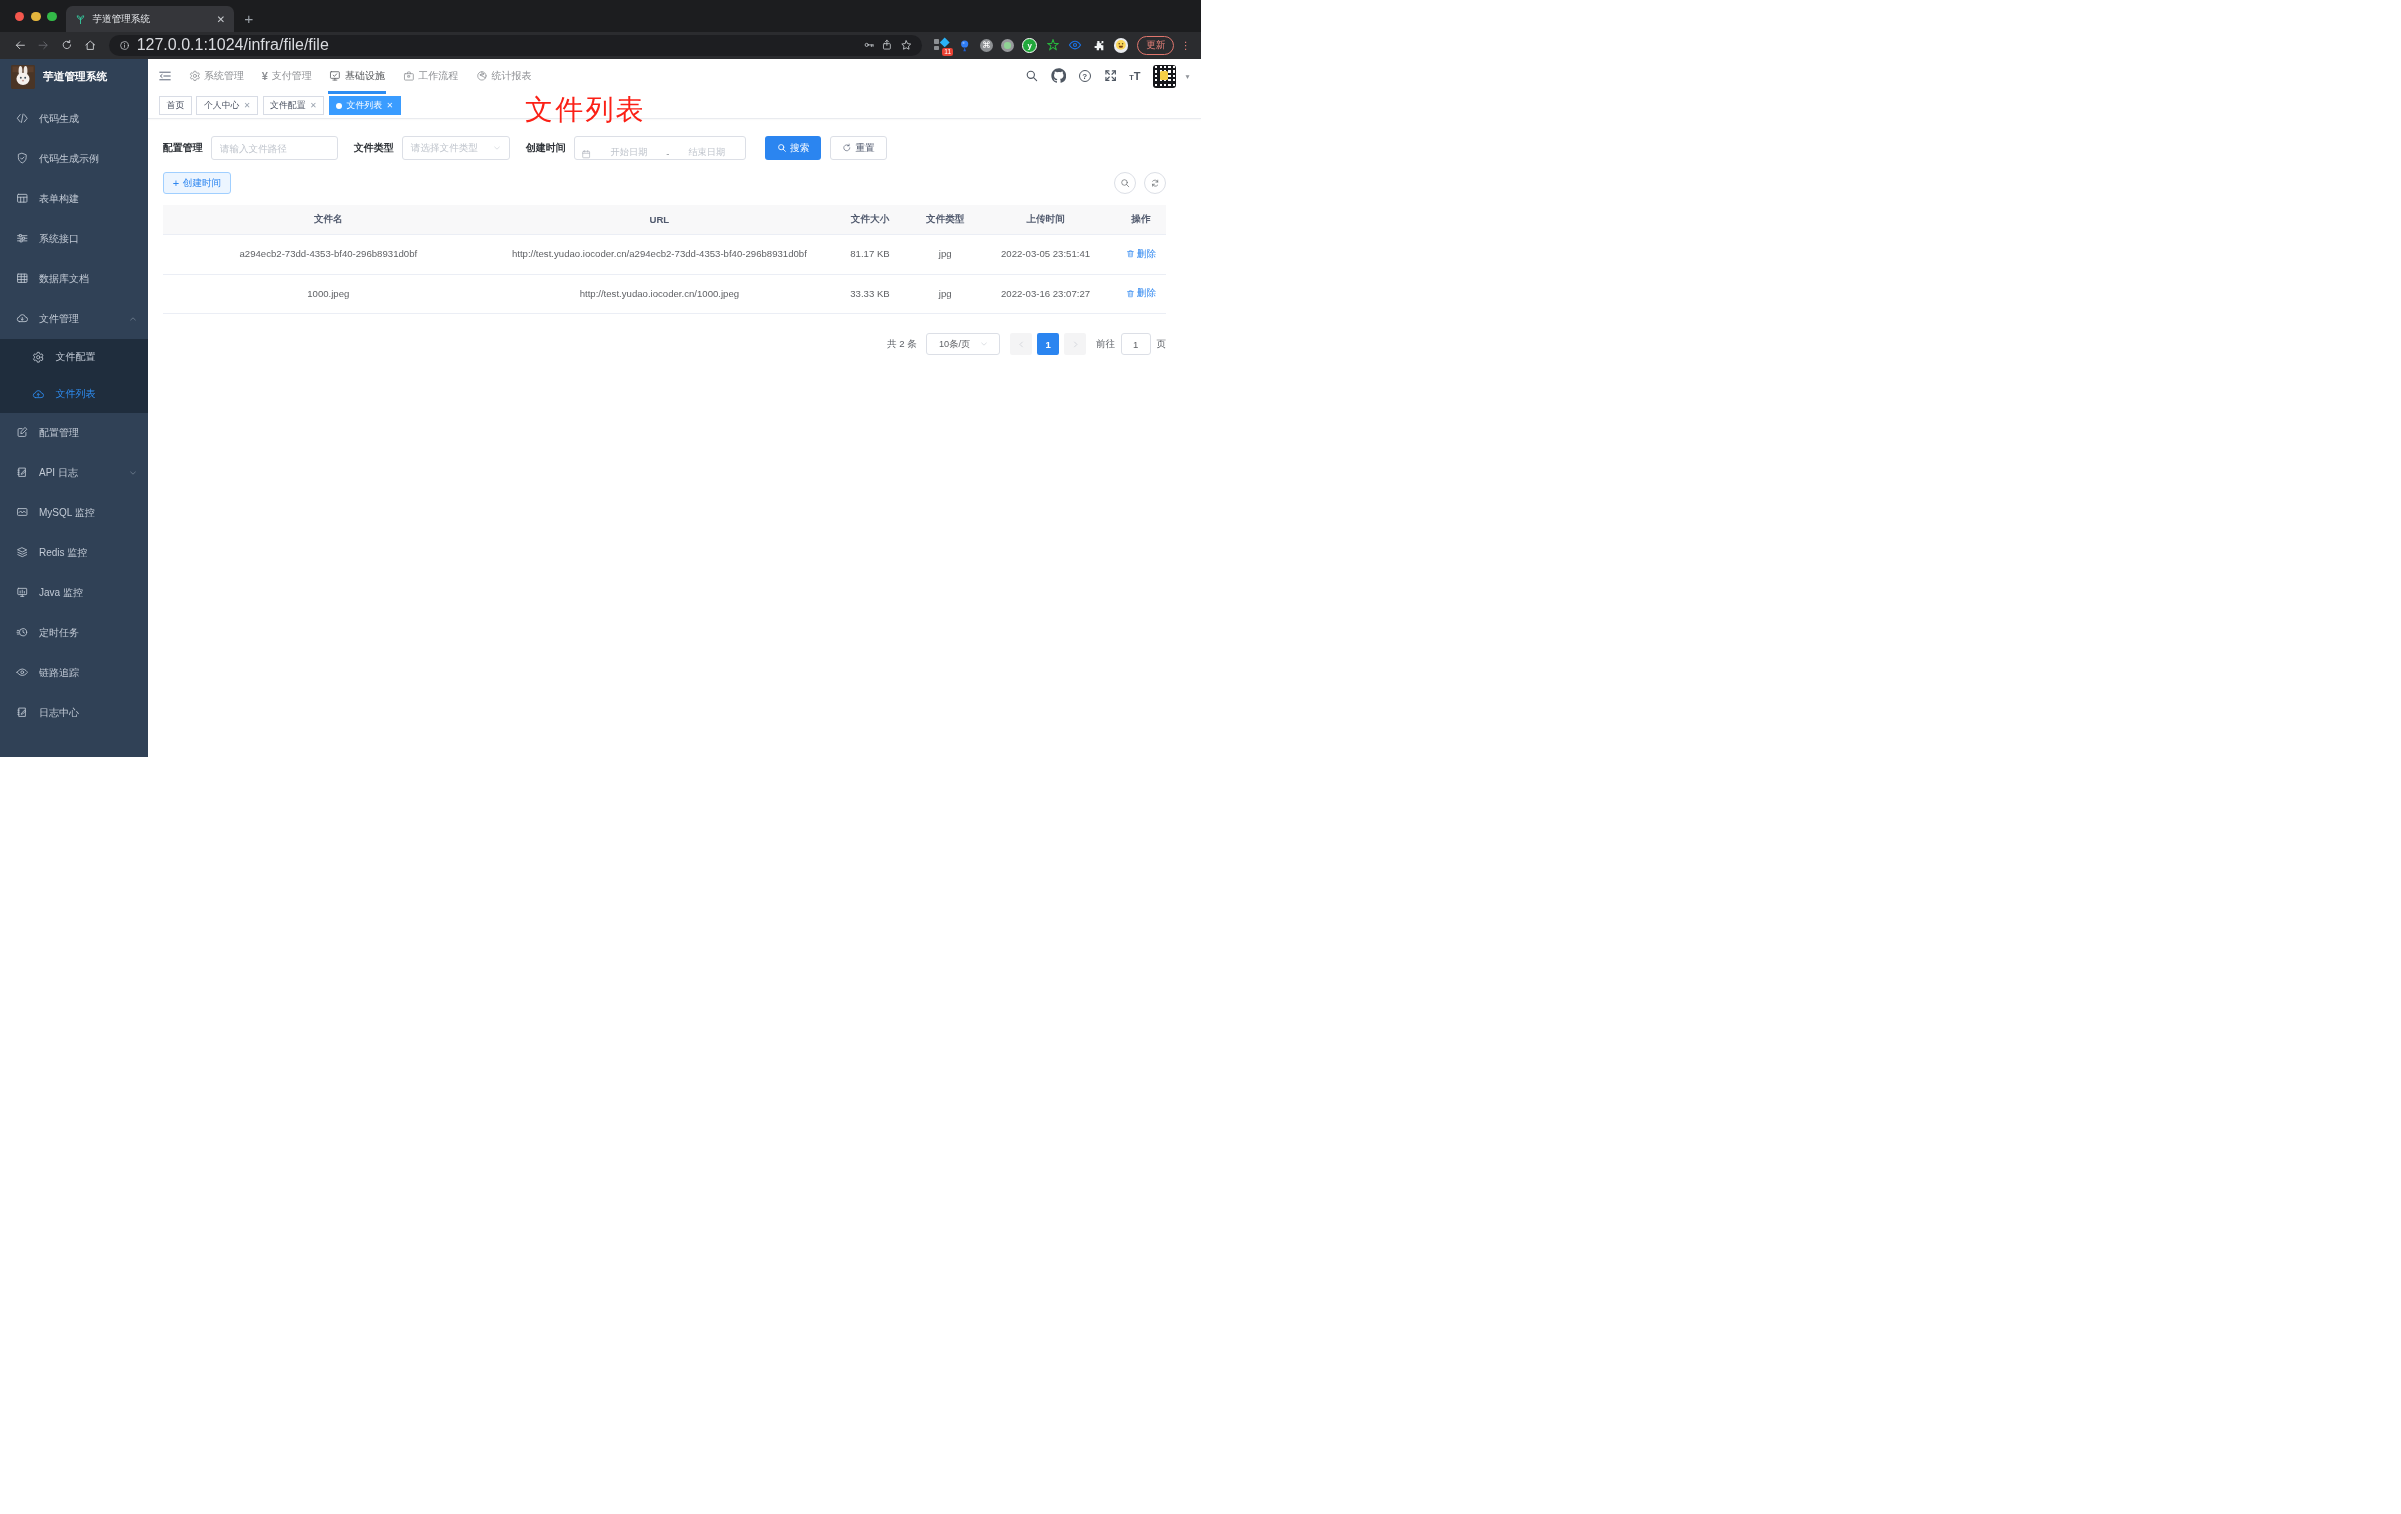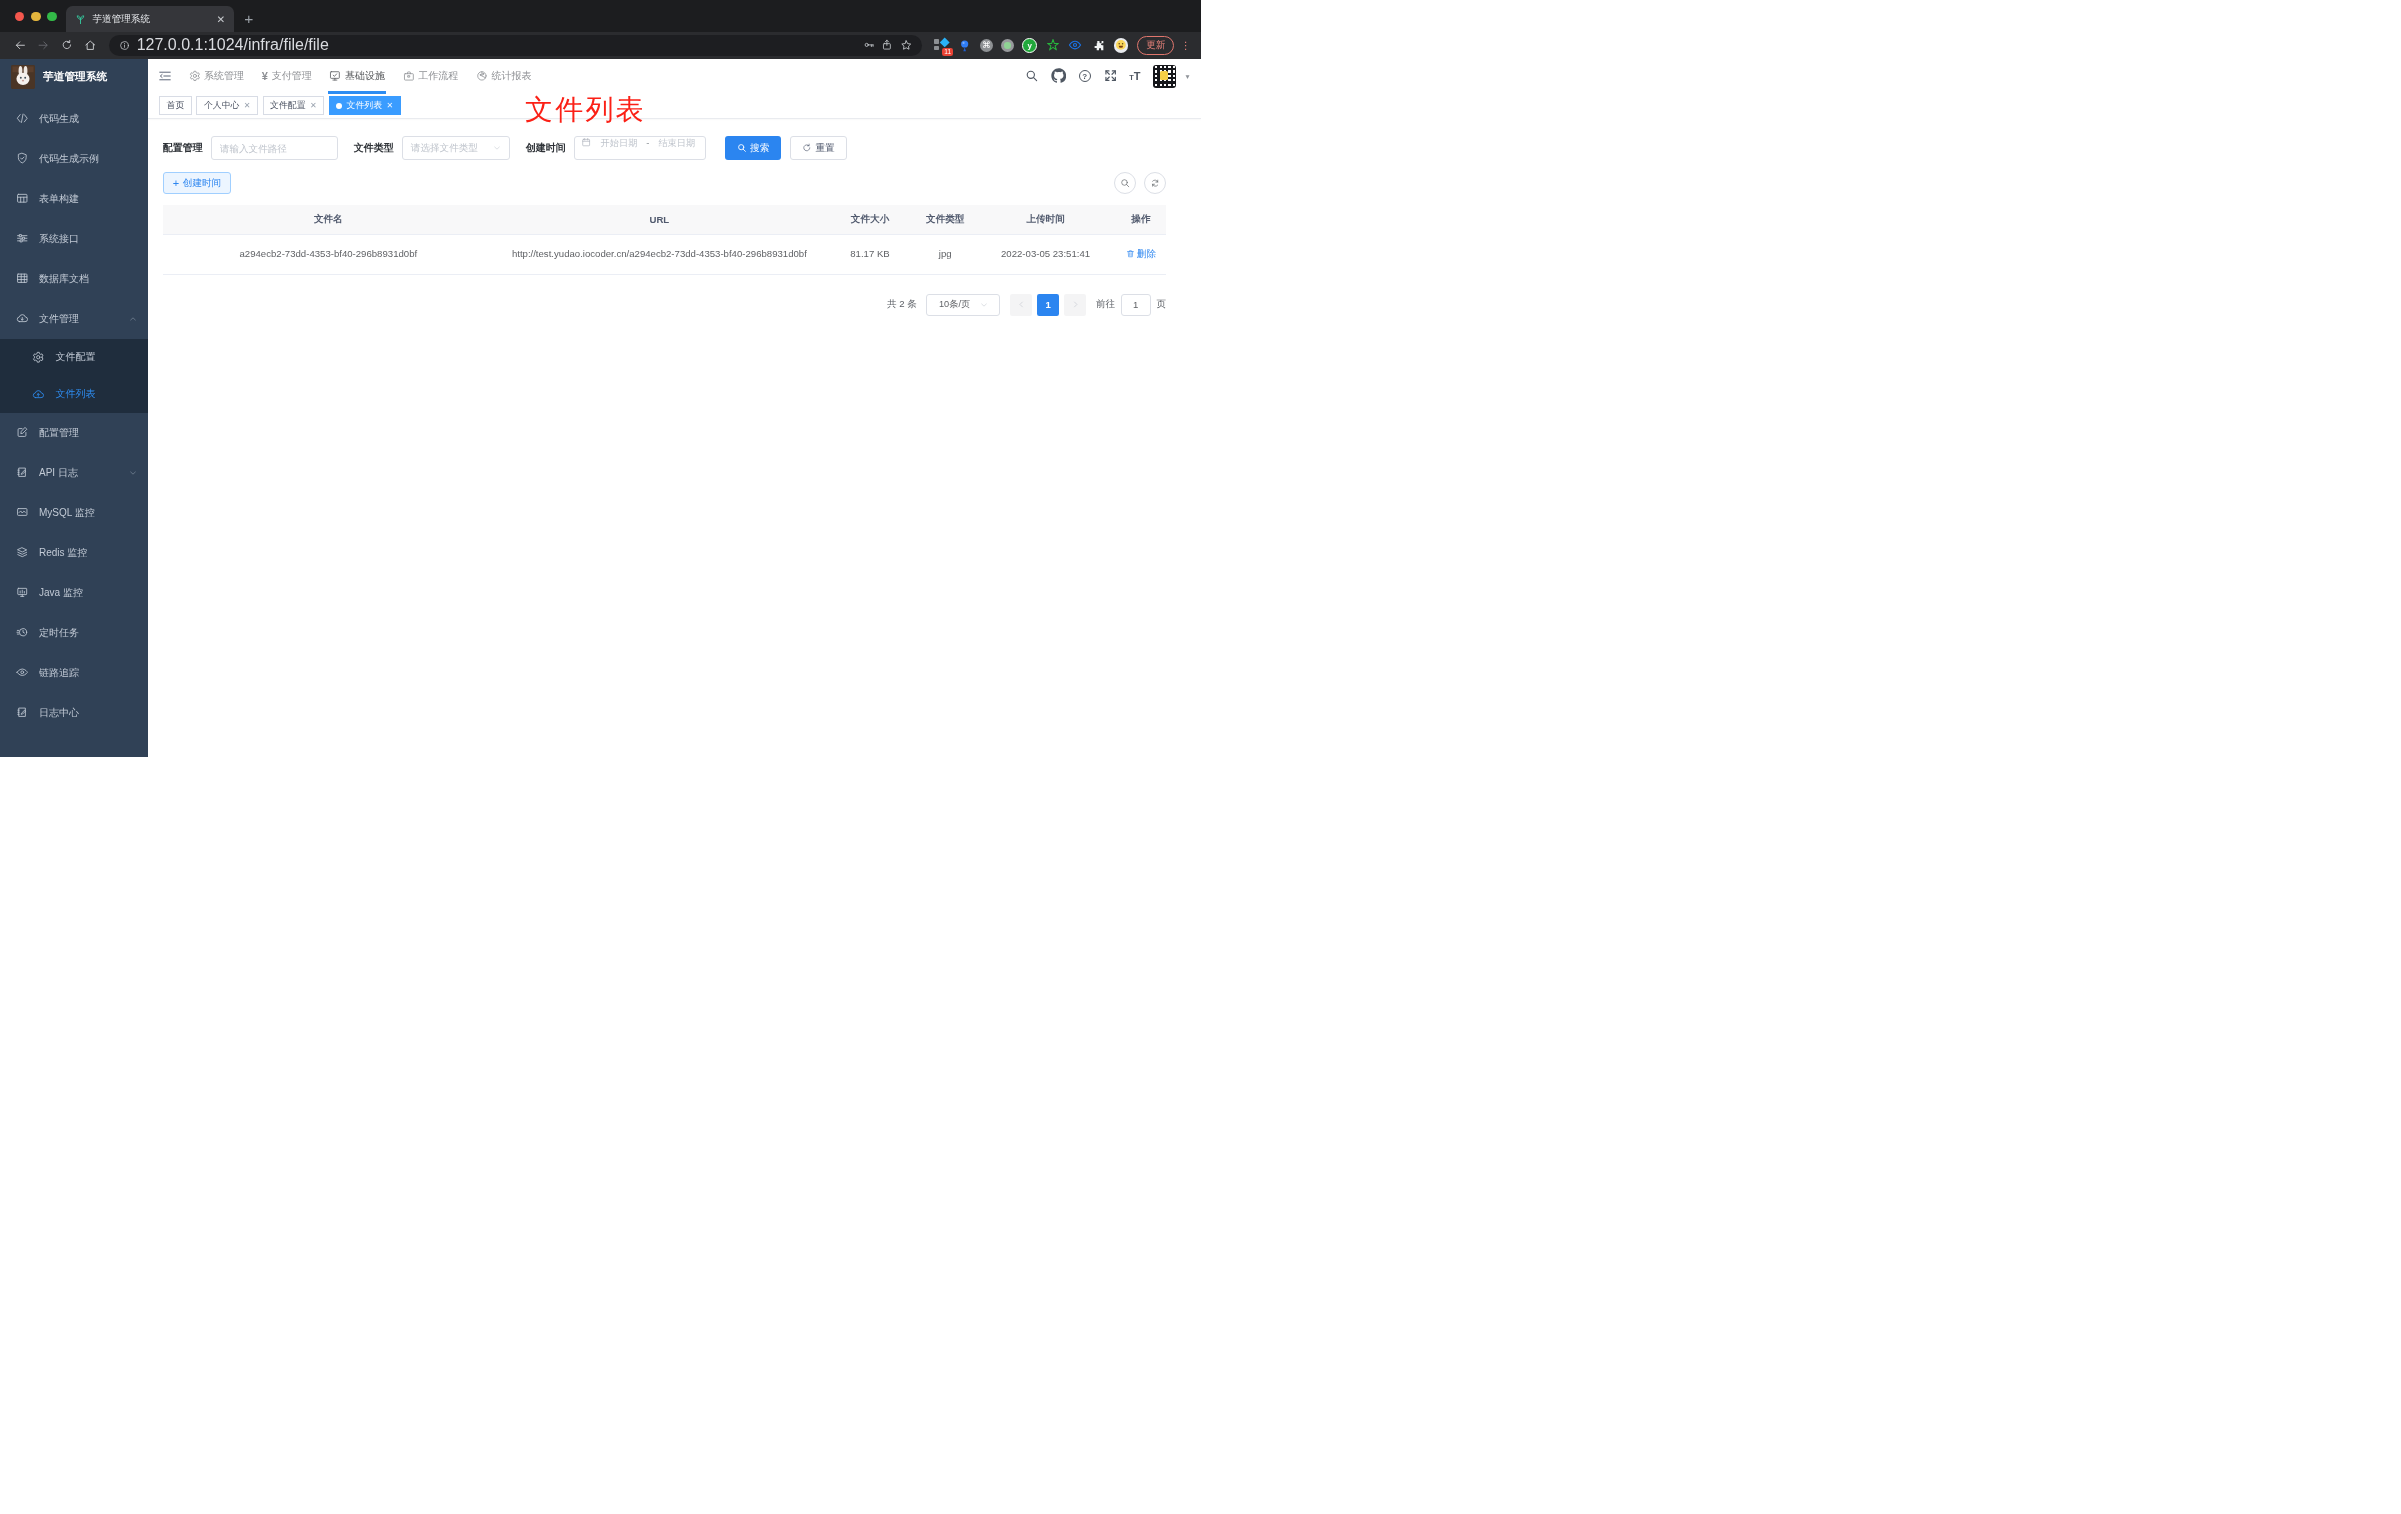--- a/index.html
+++ b/index.html
@@ -95,21 +95,21 @@
   
   .content { padding:17.7px 35px 0 14.8px; }
   .filter-row { display:flex; align-items:center; font-size:10px; margin-bottom:12.5px; }
   .f-label { font-weight:700; color:#2f3338; margin-right:8px; white-space:nowrap; }
   .f-gap { width:16px; }
   .inp { height:23.6px; border:0.7px solid #dcdfe6; border-radius:3px; background:#fff; font-size:9.6px;
          color:#606266; padding:0 8px; font-family:inherit; }
   .inp::placeholder { color:#bfc4cc; }
   .input-path { width:127px; }
   .sel { width:108px; display:flex; align-items:center; justify-content:space-between; color:#bfc4cc; cursor:pointer; }
-  .date-box { width:132px; display:flex; align-items:flex-start; gap:5.9px; color:#bfc4cc; padding:0 6.6px; }
+  .date-box { width:172px; display:flex; align-items:flex-end; gap:5.9px; color:#bfc4cc; padding:0 6.6px; }
   .date-box .dph { flex:1; text-align:center; font-size:9.2px; }
   .date-sep { color:#8b9095; }
   .btn { height:23.6px; border-radius:3px; display:inline-flex; align-items:center; gap:3.7px;
          font-size:9.6px; padding:0 11px; cursor:pointer; border:0.7px solid transparent; }
   .btn-search { background:#2b85f0; color:#fff; margin-left:19px; }
   .btn-reset { background:#fff; border-color:#dcdfe6; color:#515a6e; margin-left:8.9px; }
 
   .toolbar-row { display:flex; align-items:center; margin-bottom:11px; }
   .btn-upload { height:22px; background:#ecf5ff; border:0.7px solid #a0cfff; color:#2b85f0; padding:0 8.9px; }
   .right-tools { margin-left:auto; display:flex; gap:8px; }
@@ -616,20 +616,37 @@
               <span class="link-del">
                 <svg class="ic" width="8.9" height="8.9" viewBox="0 0 24 24">
                     <path d="M4 7h16M9.5 7V4.5h5V7M6 7l1 14h10l1-14"></path>
                     <line x1="10" y1="10.5" x2="10" y2="17.5"></line>
                     <line x1="14" y1="10.5" x2="14" y2="17.5"></line>
                   </svg>
                 <span>删除</span>
               </span>
             </td>
           </tr>
+          <tr>
+            <td>1000.jpeg</td>
+            <td class="url-cell">http://test.yudao.iocoder.cn/1000.jpeg</td>
+            <td>33.33 KB</td>
+            <td>jpg</td>
+            <td>2022-03-16 23:07:27</td>
+            <td>
+              <span class="link-del">
+                <svg class="ic" width="8.9" height="8.9" viewBox="0 0 24 24">
+                    <path d="M4 7h16M9.5 7V4.5h5V7M6 7l1 14h10l1-14"></path>
+                    <line x1="10" y1="10.5" x2="10" y2="17.5"></line>
+                    <line x1="14" y1="10.5" x2="14" y2="17.5"></line>
+                  </svg>
+                <span>删除</span>
+              </span>
+            </td>
+          </tr>
         </tbody>
       </table>
 
       <div class="pagination">
         <span>共 2 条</span>
         <div class="pg-size">
           <span>10条/页</span>
           <svg class="ic pg-chev" width="8" height="8" viewBox="0 0 24 24">
               <polyline points="5 9 12 15.5 19 9"></polyline>
             </svg>

